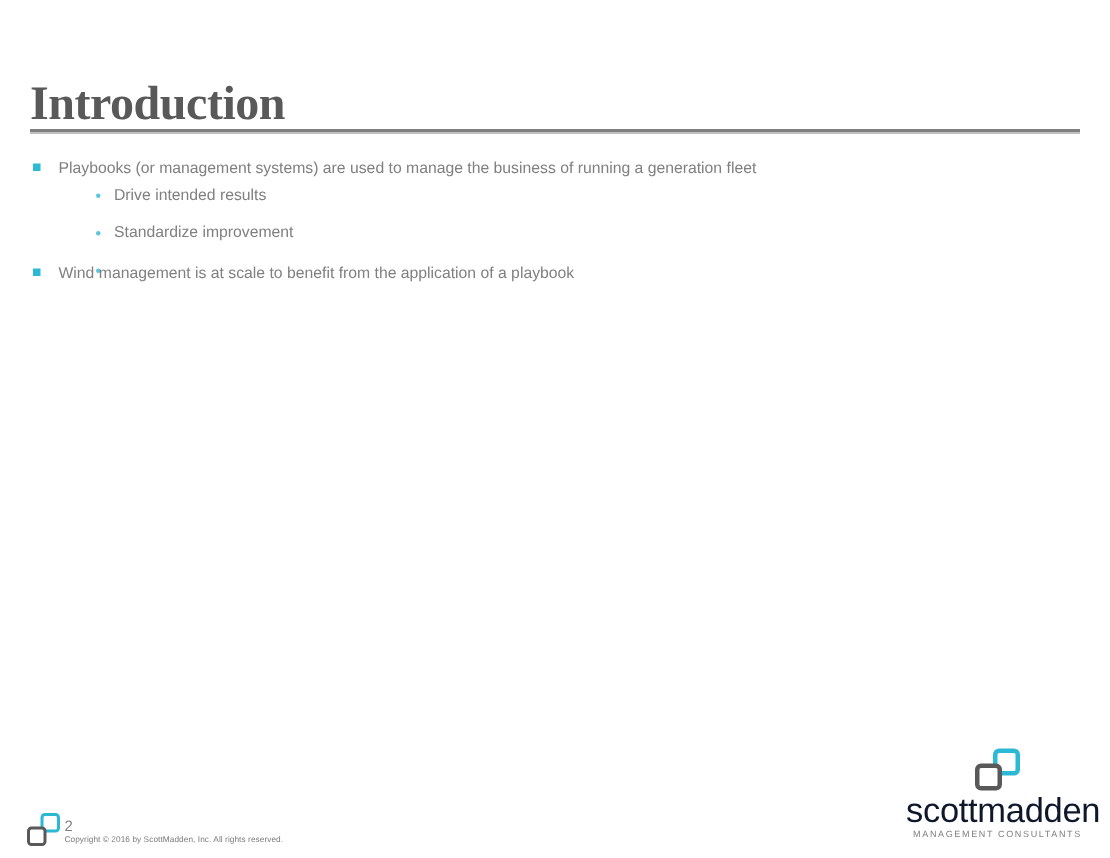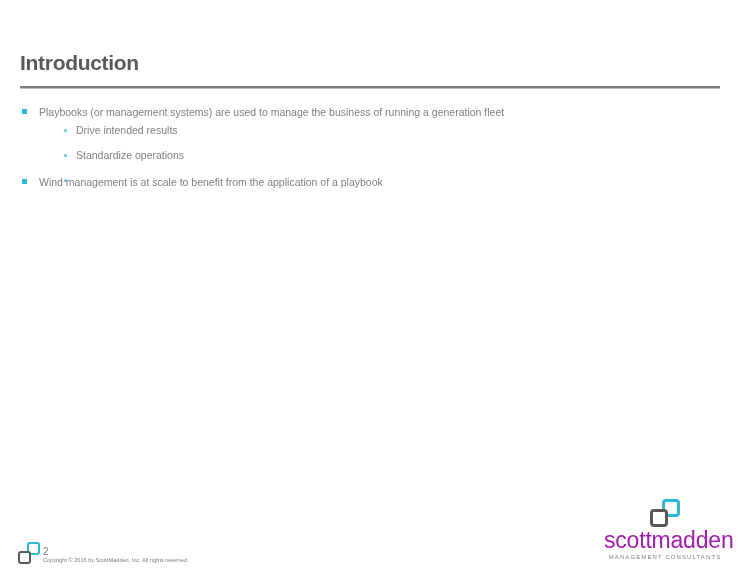--- a/index.html
+++ b/index.html
@@ -19,27 +19,28 @@
   }
 
   
   .title-block {
     position: absolute;
     left: 20px;
     top: 52px;
     width: 700px;
   }
   .slide-title {
-    font-size: 21px;
+    font-size: 32px;
     font-weight: bold;
     color: #595959;
     letter-spacing: -0.3px;
     line-height: 1.05;
     margin: 0;
     white-space: nowrap;
+    font-family: Liberation Serif, serif;
   }
   .title-rule {
     position: absolute;
     left: 20px;
     top: 86px;
     width: 700px;
     height: 2px;
     background: #808080;
     border-bottom: 1px solid #bfbfbf;
   }
@@ -179,21 +180,21 @@
     background: #ffffff;
   }
   .brand-mark .bsq-gray {
     left: 0;
     bottom: 0;
     border: 3px solid #595959;
     background: #ffffff;
   }
   .brand-word {
     font-size: 23px;
-    color: #a21caf;
+    color: #0f172a;
     line-height: 1;
     letter-spacing: -0.2px;
     font-weight: normal;
   }
   .brand-tag {
     font-size: 6px;
     color: #808080;
     letter-spacing: 1.1px;
     margin-top: 2px;
     white-space: nowrap;
@@ -216,21 +217,21 @@
       <li class="lvl1-item">
         <span class="sq-bullet"></span>
         <span class="lvl1-text">Playbooks (or management systems) are used to manage the business of running a generation fleet</span>
         <ul class="lvl2">
           <li class="lvl2-item">
             <span class="dot-bullet"></span>
             <span>Drive intended results</span>
           </li>
           <li class="lvl2-item">
             <span class="dot-bullet"></span>
-            <span>Standardize operations</span>
+            <span>Standardize improvement</span>
           </li>
           <li class="lvl2-item">
             <span class="dot-bullet"></span>
           </li>
         </ul>
       </li>
 
       <li class="lvl1-item">
         <span class="sq-bullet"></span>
         <span class="lvl1-text">Wind management is at scale to benefit from the application of a playbook</span>

